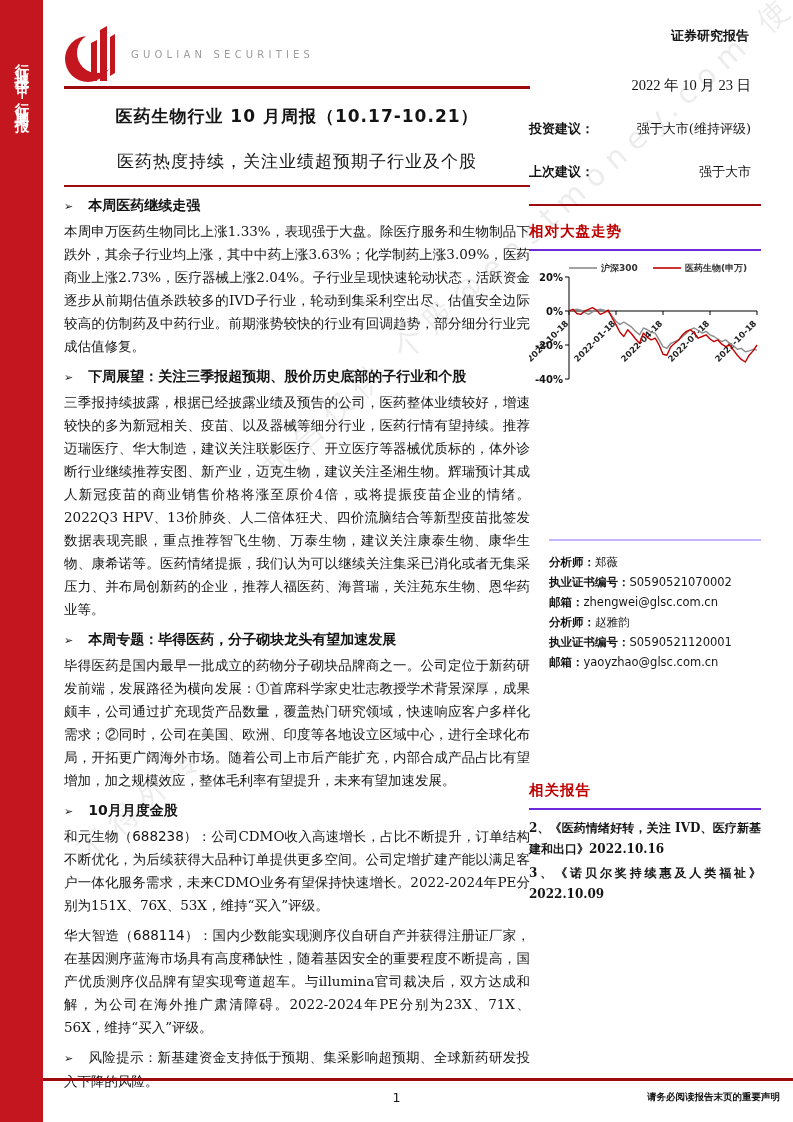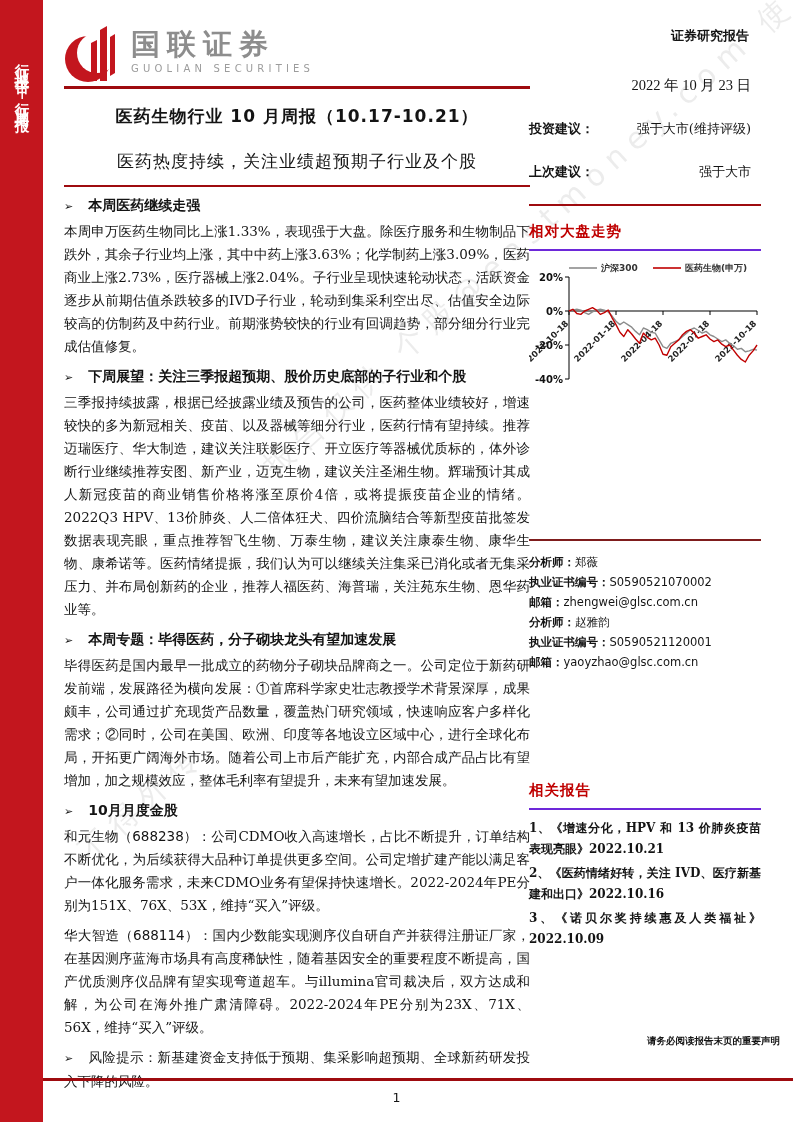--- a/index.html
+++ b/index.html
@@ -41,32 +41,32 @@
   .meta-date{margin-top:31px;text-align:right;padding-right:10px;font-size:14.5px;
              font-family:Liberation Serif, serif;}
   .rating-row{display:flex;justify-content:space-between;margin-top:25px;font-size:13px;padding-right:10px;}
   .rating-row .lab{font-weight:700;font-family:"DejaVu Sans","Liberation Sans",sans-serif;}
   .thin-rule{height:1.5px;background:#9E0B0F;margin-top:23px;}
   .block-head{border-bottom:2px solid #6d28d9;padding-bottom:8px;}
   .red-h{color:#BF0000;font-size:14.5px;font-weight:700;
          font-family:"DejaVu Sans","Liberation Sans",sans-serif;letter-spacing:1px;}
   .chart-block{margin-top:15px;}
   #trend-chart{margin-top:8px;display:block;}
-  .analysts{margin-top:146px;border-top:2px solid #7f1d1d;padding-top:11px;}
+  .analysts{margin-top:146px;border-top:2px solid #c4b5fd;padding-top:11px;margin-left:20px;}
   .an-line{display:flex;font-size:11.5px;line-height:20px;}
   .an-line .lab{font-weight:700;}
   .an-line .val{font-family:"DejaVu Sans","Liberation Sans",sans-serif;}
   .related{margin-top:108px;}
   .related-list{list-style:none;margin:8px 0 0;padding:0;}
   .related-list li{font-size:12px;font-weight:700;line-height:21px;margin-bottom:3px;text-align:justify;}
   
   .footer-rule{position:absolute;left:43px;right:0;top:1078px;height:2.5px;background:#9E0B0F;}
   .page-num{position:absolute;left:0;right:0;top:1090px;text-align:center;font-size:12.5px;
             font-family:"DejaVu Sans","Liberation Sans",sans-serif;}
-  .footer-note{position:absolute;right:13px;top:1035px;font-size:9.5px;font-weight:700;}
+  .footer-note{position:absolute;right:13px;top:1091px;font-size:9.5px;font-weight:700;}
 </style>
 </head>
 <body>
 
 <div class="page">
 
   <div class="spine">
     <div class="spine-text">行业报告｜行业周报</div>
   </div>
 
@@ -76,21 +76,20 @@
   <div class="main-col">
     <div class="brand">
       <svg width="54" height="62" viewBox="0 0 54 62">
         <circle cx="24" cy="38" r="23" fill="#C3161E"></circle>
         <circle cx="33" cy="32" r="20" fill="#ffffff"></circle>
         <polygon points="27,22 33,19 33,60 27,60" fill="#C3161E"></polygon>
         <polygon points="36,9 43,5 43,60 36,60" fill="#C3161E"></polygon>
         <polygon points="46,16 51,13 51,52 46,55" fill="#C3161E"></polygon>
       </svg>
       <div class="brand-text">
-        <div class="brand-cn">国联证券</div>
         <div class="brand-en">GUOLIAN SECURITIES</div>
       </div>
     </div>
     <div class="rule"></div>
     <h1 class="report-title">医药生物行业 10 月周报（10.17-10.21）</h1>
     <h2 class="report-subtitle">医药热度持续，关注业绩超预期子行业及个股</h2>
     <div class="rule"></div>
     <div id="sections">
         <div class="sec-h"><span class="bullet">➢</span><span>本周医药继续走强</span></div>
         <p class="para"><span>本周申万医药生物同比上涨1.33%，表现强于大盘。除医疗服务和生物制品下跌外，其余子行业均上涨，其中中药上涨3.63%；化学制药上涨3.09%，医药商业上涨2.73%，医疗器械上涨2.04%。子行业呈现快速轮动状态，活跃资金逐步从前期估值杀跌较多的IVD子行业，轮动到集采利空出尽、估值安全边际较高的仿制药及中药行业。前期涨势较快的行业有回调趋势，部分细分行业完成估值修复。</span></p>
@@ -178,21 +177,20 @@
           <span class="lab">邮箱：</span>
           <span class="val">yaoyzhao@glsc.com.cn</span>
         </div>
     </div>
 
     <div class="related">
       <div class="block-head">
         <span class="red-h">相关报告</span>
       </div>
       <ul class="related-list">
-        <li>1、《增速分化，HPV 和 13 价肺炎疫苗表现亮眼》2022.10.21</li>
         <li>2、《医药情绪好转，关注 IVD、医疗新基建和出口》2022.10.16</li>
         <li>3、《诺贝尔奖持续惠及人类福祉》2022.10.09</li>
       </ul>
     </div>
   </div>
 
   <div class="footer-rule"></div>
   <div class="page-num">1</div>
   <div class="footer-note">请务必阅读报告末页的重要声明</div>
 

